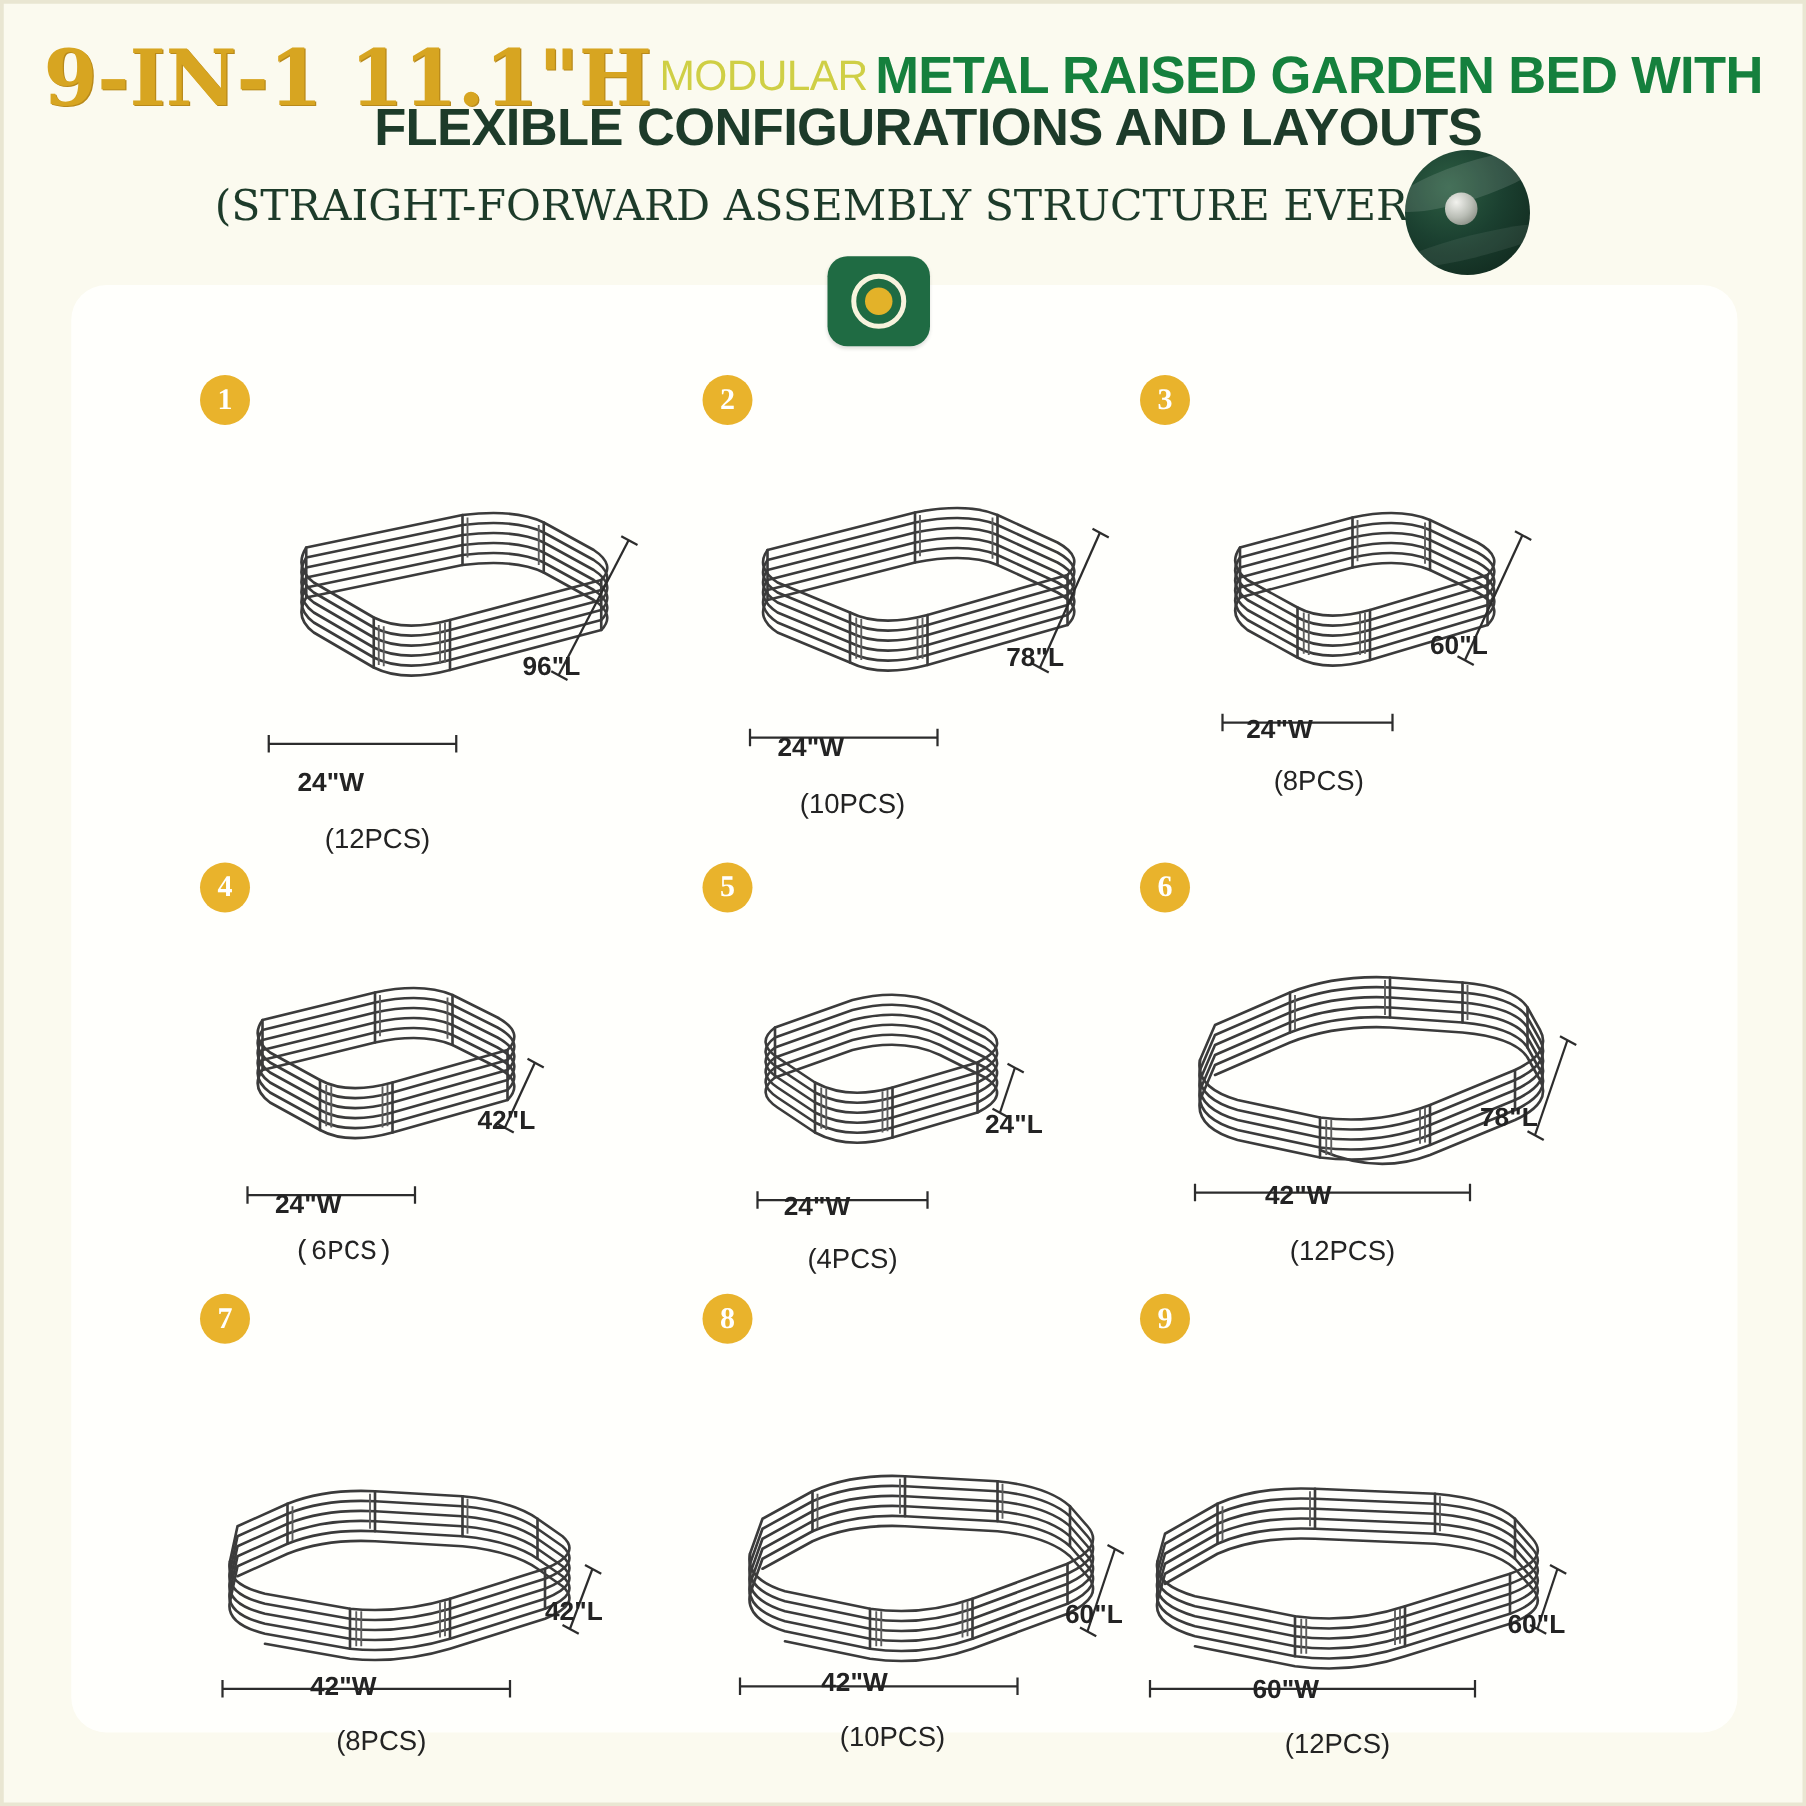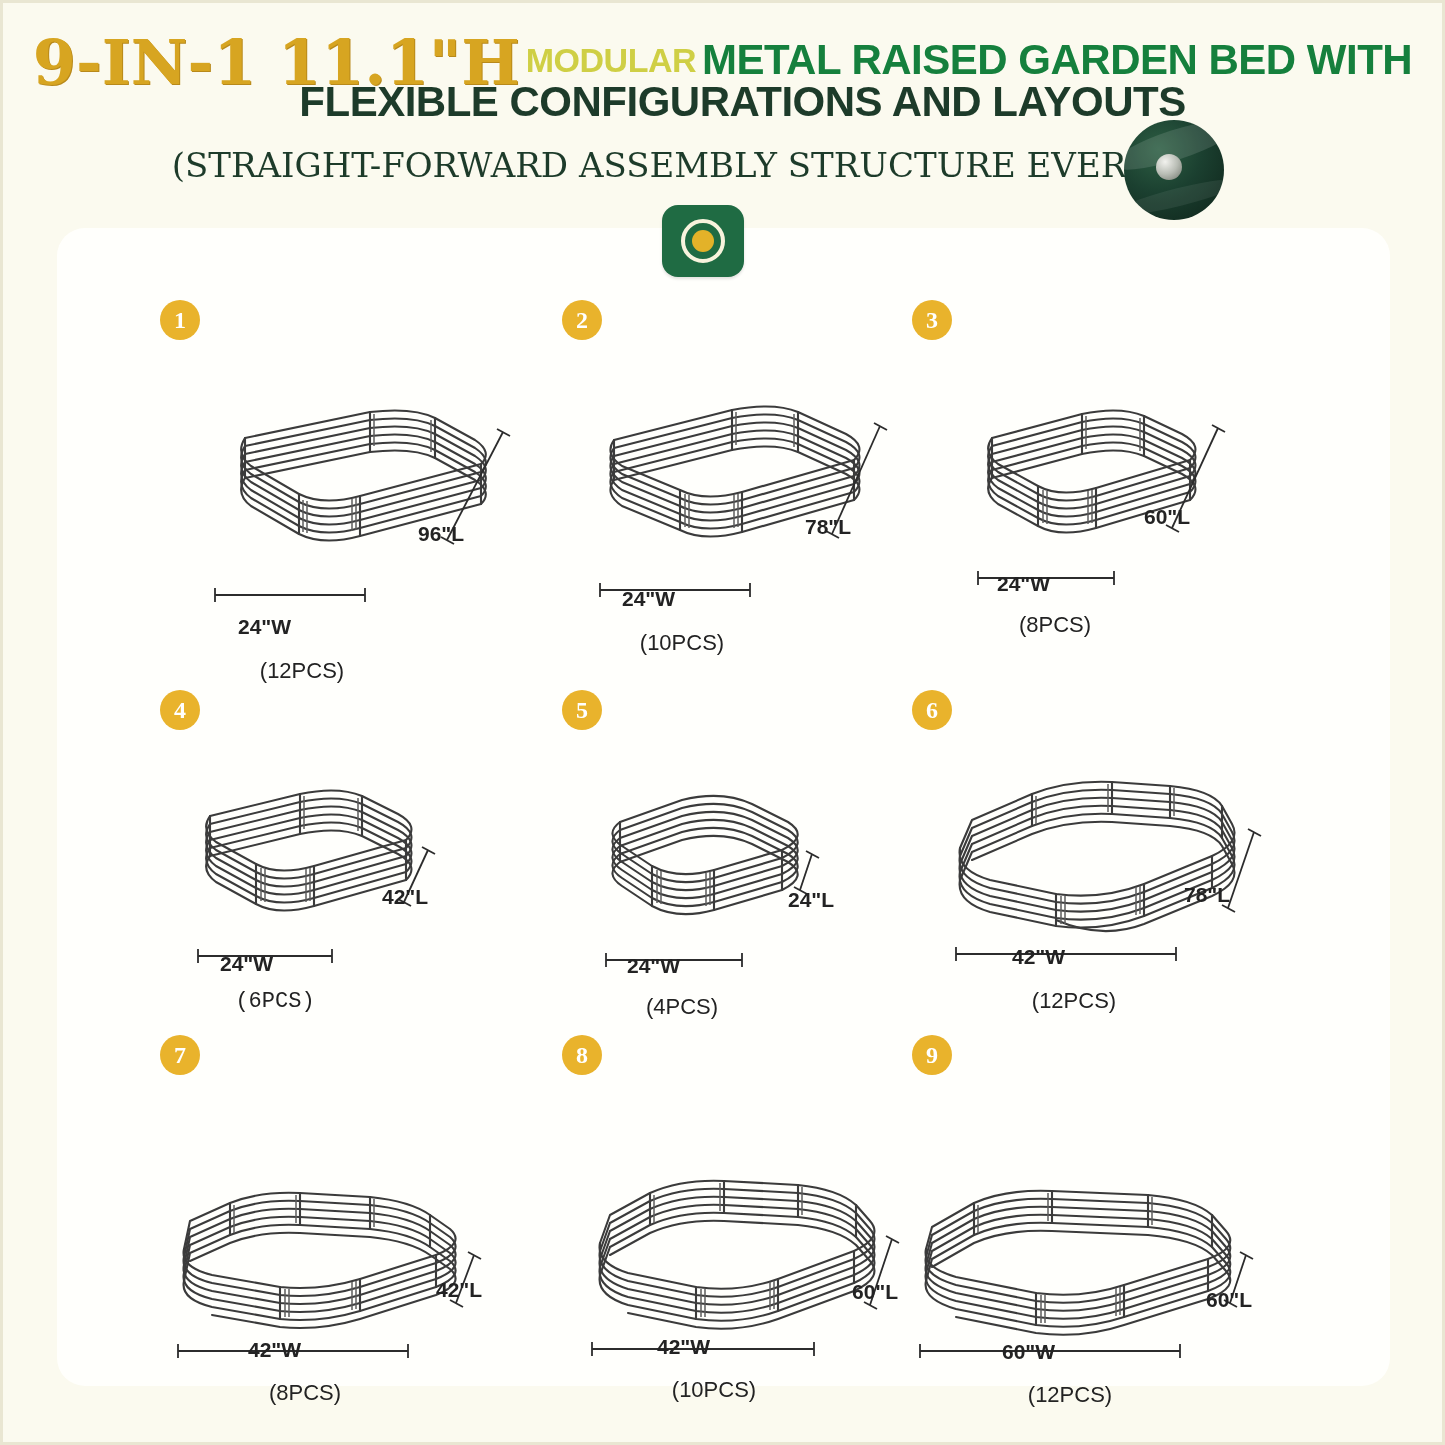--- a/index.html
+++ b/index.html
@@ -34,21 +34,21 @@
   .title-line1 .gold {
     color: #d7a521;
     font-size: 62px;
     font-weight: bold;
     letter-spacing: 0px;
     text-shadow: 1px 1px 0 #b8891a;
   }
   .title-line1 .modular {
     color: #cfcf45;
     font-size: 34px;
-    font-weight: bold;
+    font-weight: normal;
     font-family: "Liberation Sans", sans-serif;
     letter-spacing: -0.5px;
     position: relative;
     top: -12px;
     padding: 0 6px;
   }
   .title-line1 .dark {
     color: #15803d;
     font-size: 42px;
     font-weight: bold;

